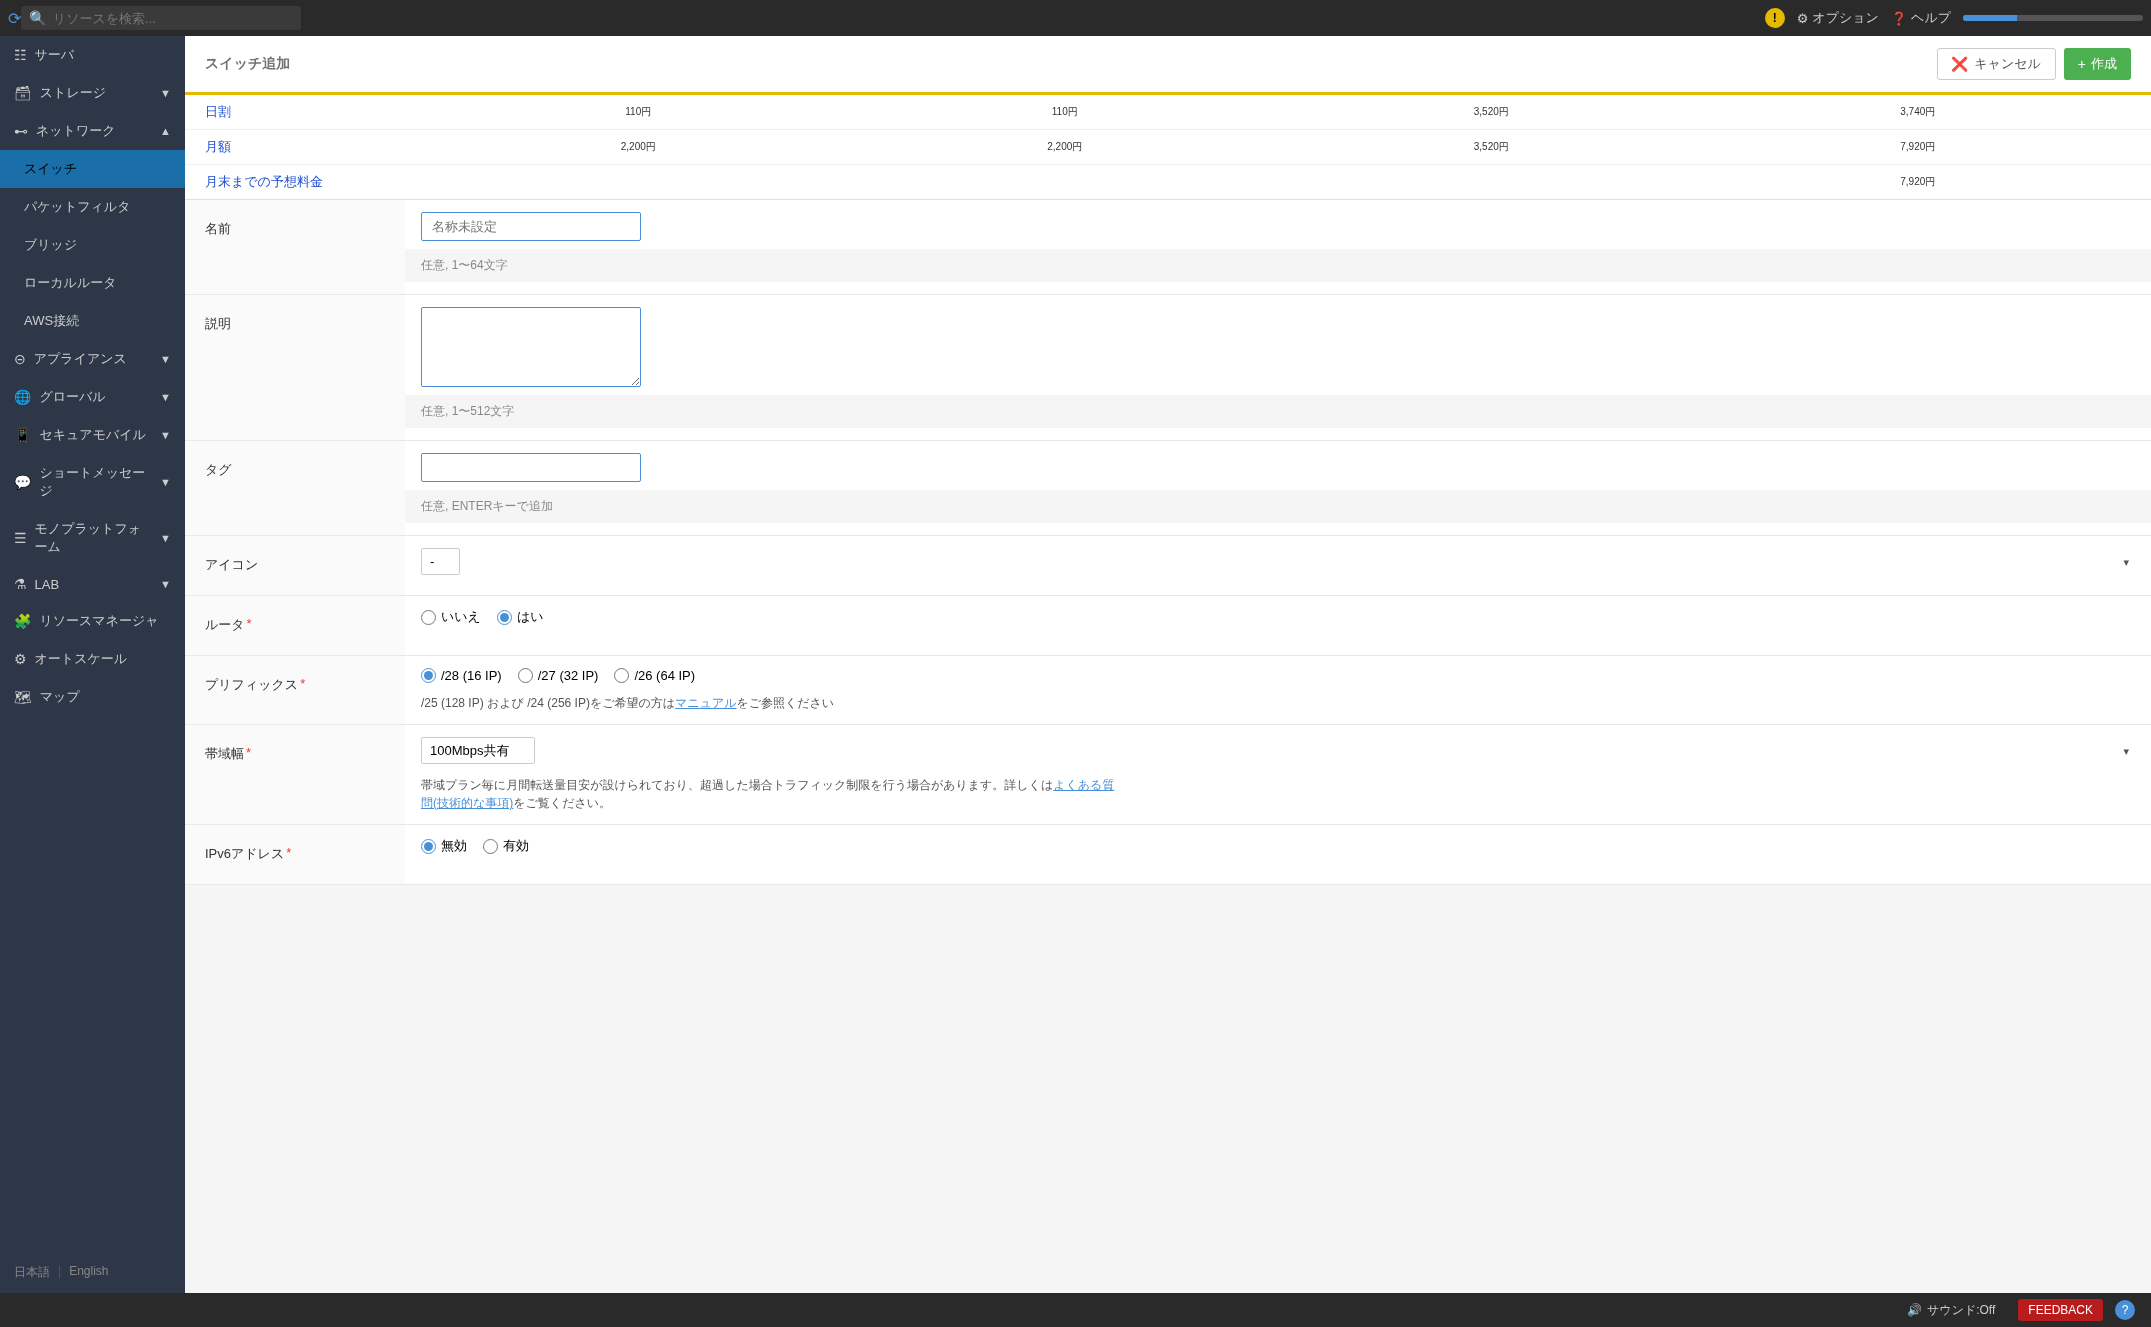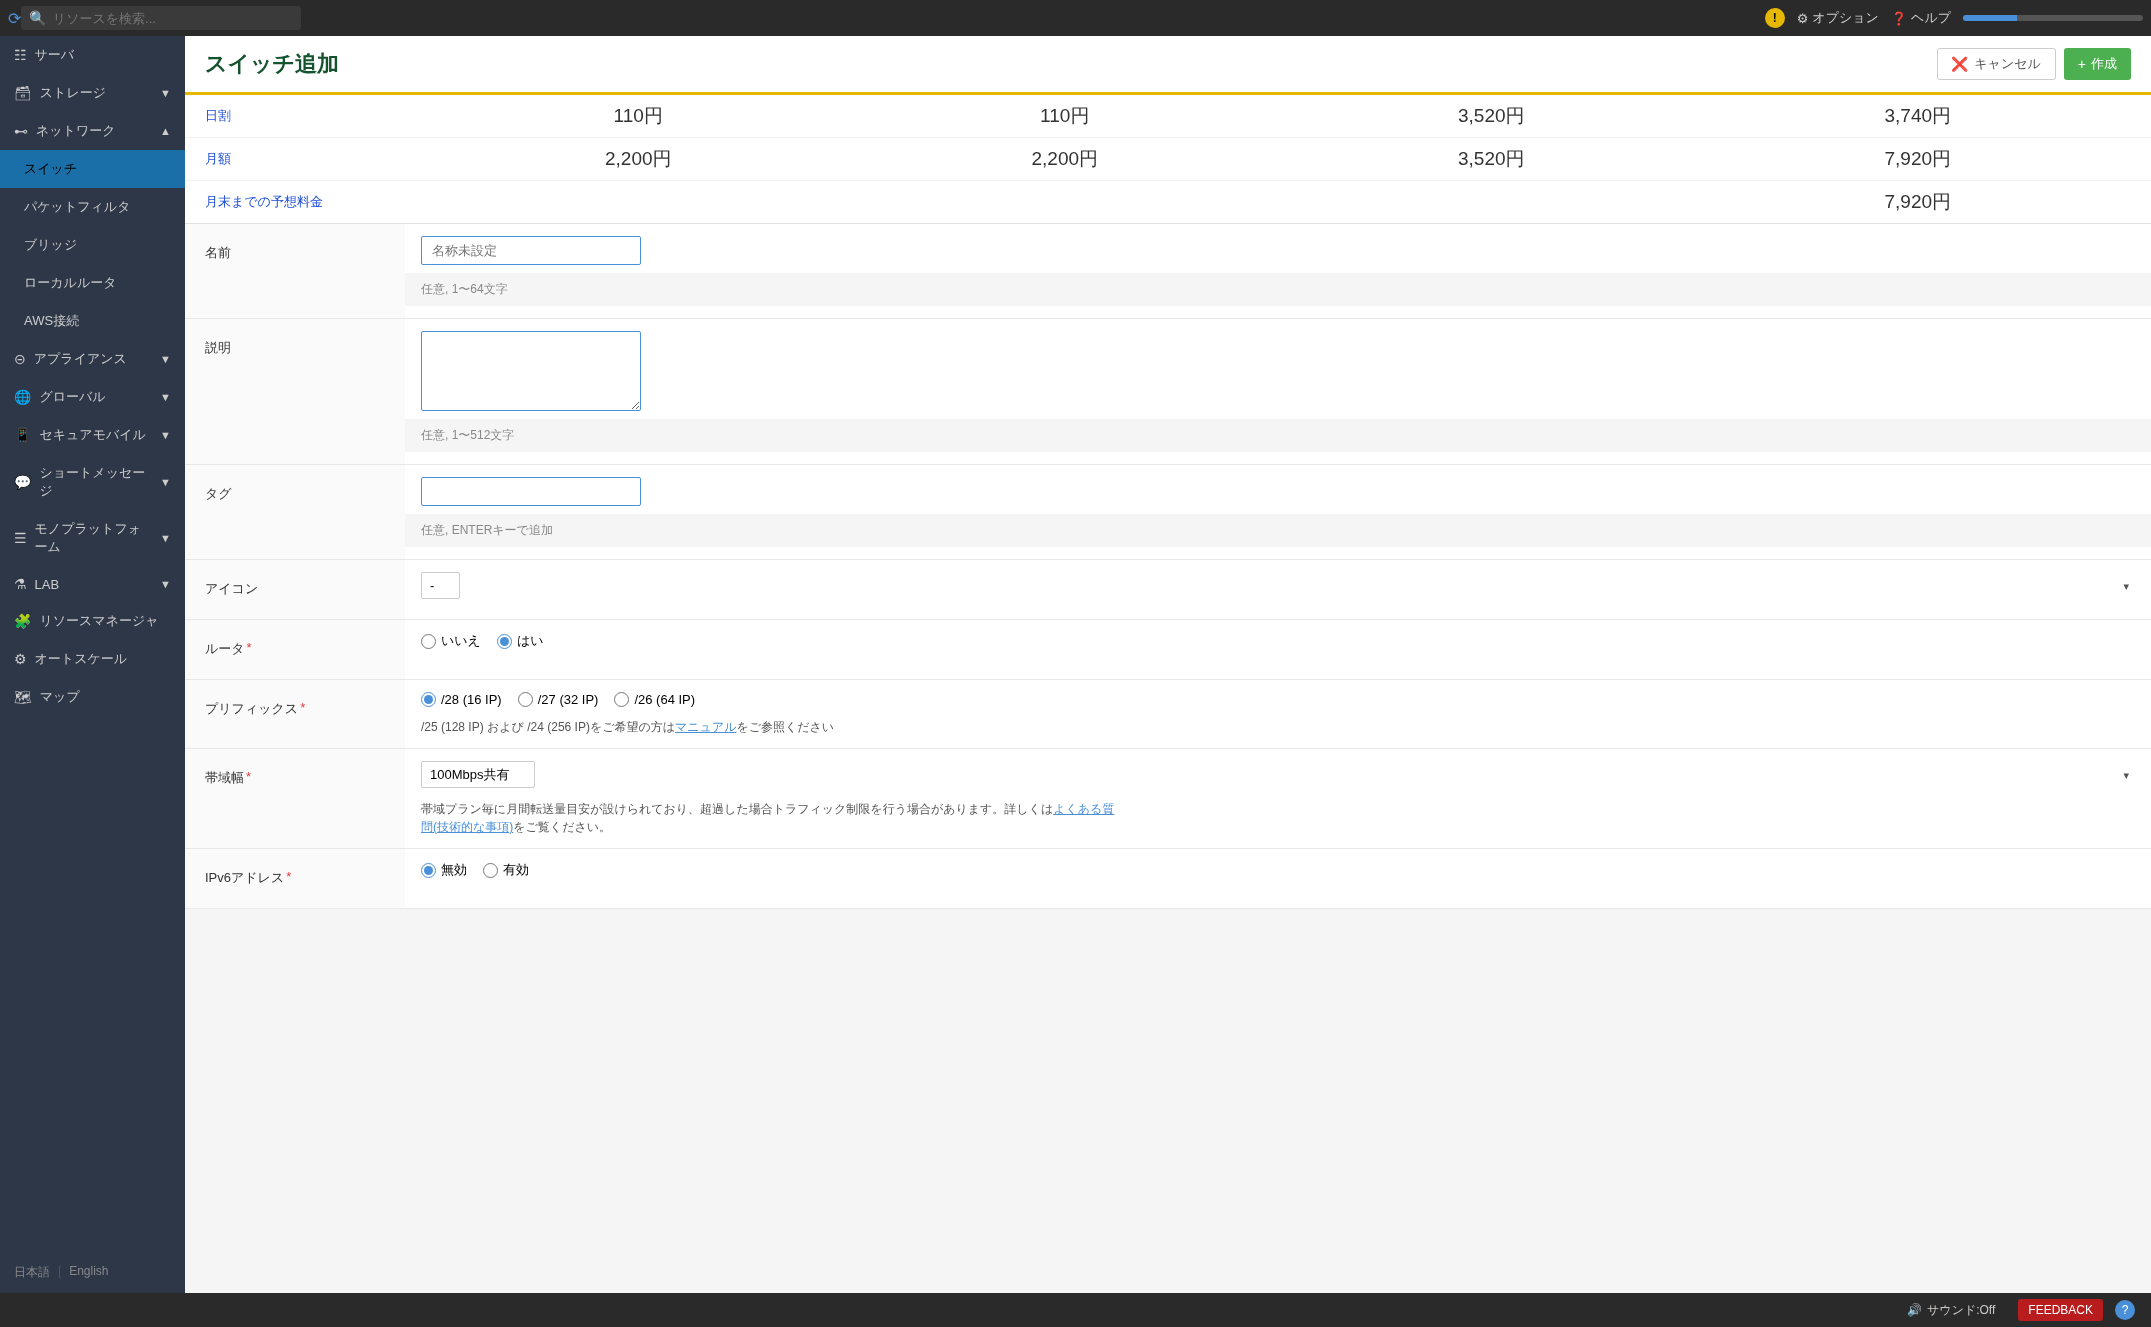--- a/index.html
+++ b/index.html
@@ -33,34 +33,34 @@
     .sidebar-item .chevron { font-size: 11px; }
     .sidebar-footer { margin-top: auto; padding: 12px 14px; font-size: 12px; color: #888; display: flex; gap: 8px; }
     .sidebar-footer a { color: #888; text-decoration: none; }
     .sidebar-footer .sep { color: #555; }
 
     
     .content { flex: 1; overflow-y: auto; background: #f5f5f5; }
 
     
     .page-header { background: #fff; border-bottom: 3px solid #e6b800; padding: 12px 20px; display: flex; align-items: center; justify-content: space-between; }
-    .page-title { font-size: 22px; font-weight: 600; color: #14532d; }
+    .page-title { font-size: 14px; font-weight: 600; color: #737373; }
     .page-actions { display: flex; gap: 8px; }
     .btn { display: flex; align-items: center; gap: 5px; padding: 6px 14px; border-radius: 3px; cursor: pointer; font-size: 13px; border: none; }
     .btn-cancel { background: #fff; border: 1px solid #ccc; color: #555; }
     .btn-create { background: #4caf50; color: #fff; }
     .btn-icon { font-size: 14px; }
 
     
     .pricing-table { background: #fff; border-bottom: 1px solid #e0e0e0; }
     .pricing-row { display: flex; align-items: center; padding: 8px 20px; border-bottom: 1px solid #f0f0f0; }
     .pricing-row:last-child { border-bottom: none; }
     .pricing-label { width: 220px; color: #1d4ed8; font-size: 13px; }
     .pricing-values { display: flex; flex: 1; gap: 0; }
-    .pricing-value { flex: 1; text-align: center; color: #333; font-size: 19px; }
+    .pricing-value { flex: 1; text-align: center; color: #333; font-size: 10px; }
     .pricing-note { padding: 6px 20px; text-align: right; color: #888; font-size: 12px; background: #fff; }
 
     
     .form-area { background: #fff; margin-top: 0; }
     .form-row { display: flex; border-bottom: 1px solid #e8e8e8; min-height: 60px; }
     .form-row.tall { min-height: 120px; }
     .form-label { width: 220px; padding: 16px 20px; color: #333; font-size: 13px; font-weight: 500; flex-shrink: 0; background: #fafafa; display: flex; align-items: flex-start; padding-top: 20px; }
     .form-label .required { color: #e53e3e; margin-left: 2px; }
     .form-field { flex: 1; padding: 12px 16px; display: flex; flex-direction: column; gap: 8px; }
     .form-input { border: 1px solid #4a90d9; outline: none; padding: 6px 10px; font-size: 13px; width: 220px; border-radius: 2px; }

